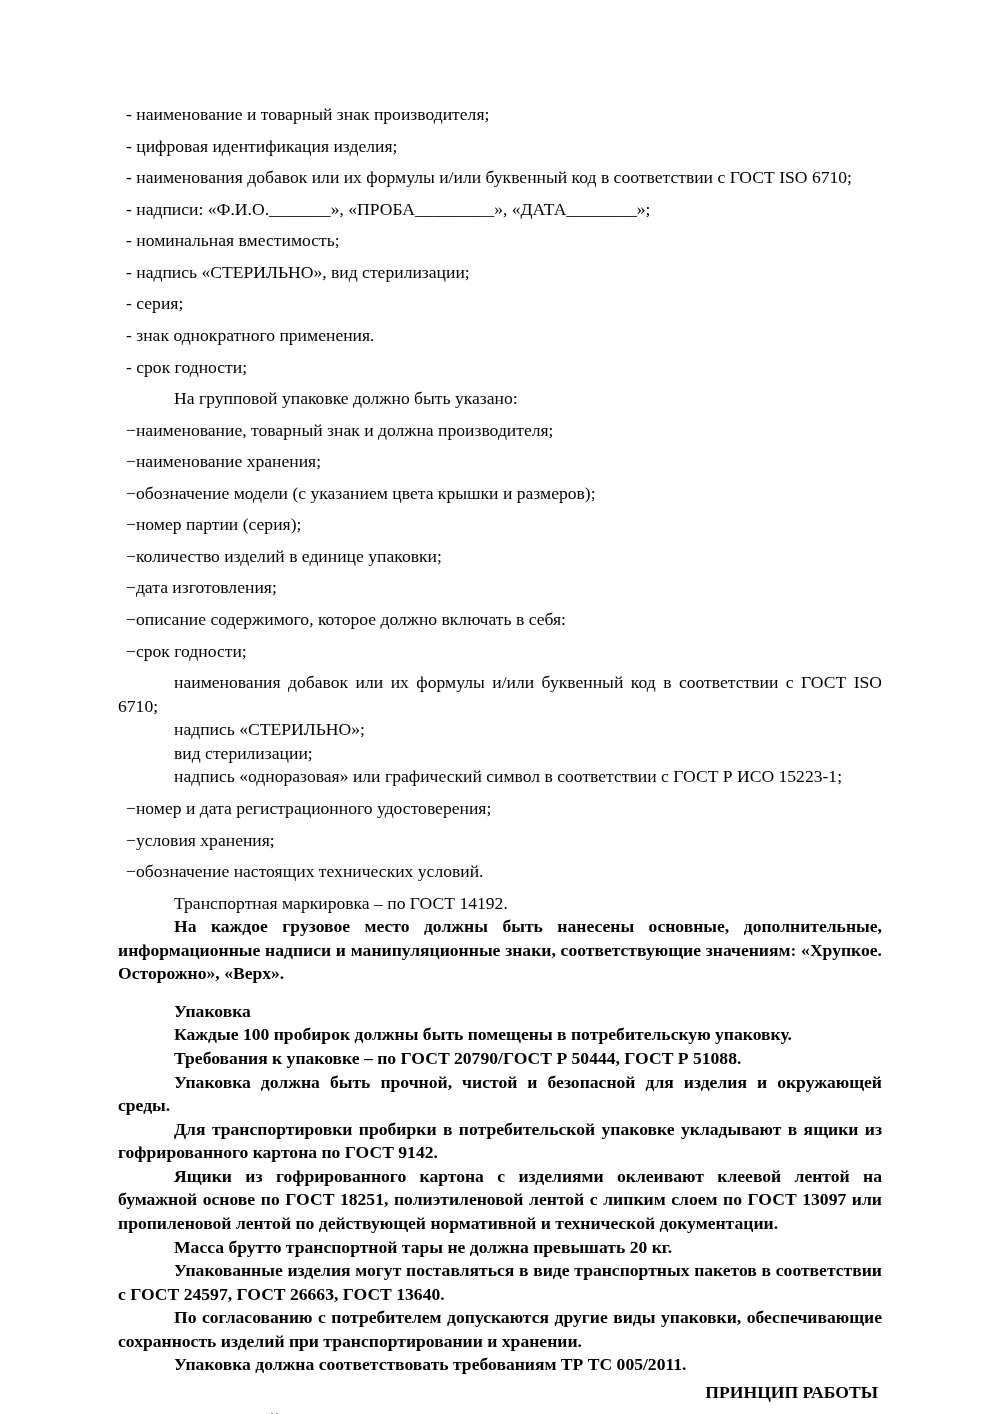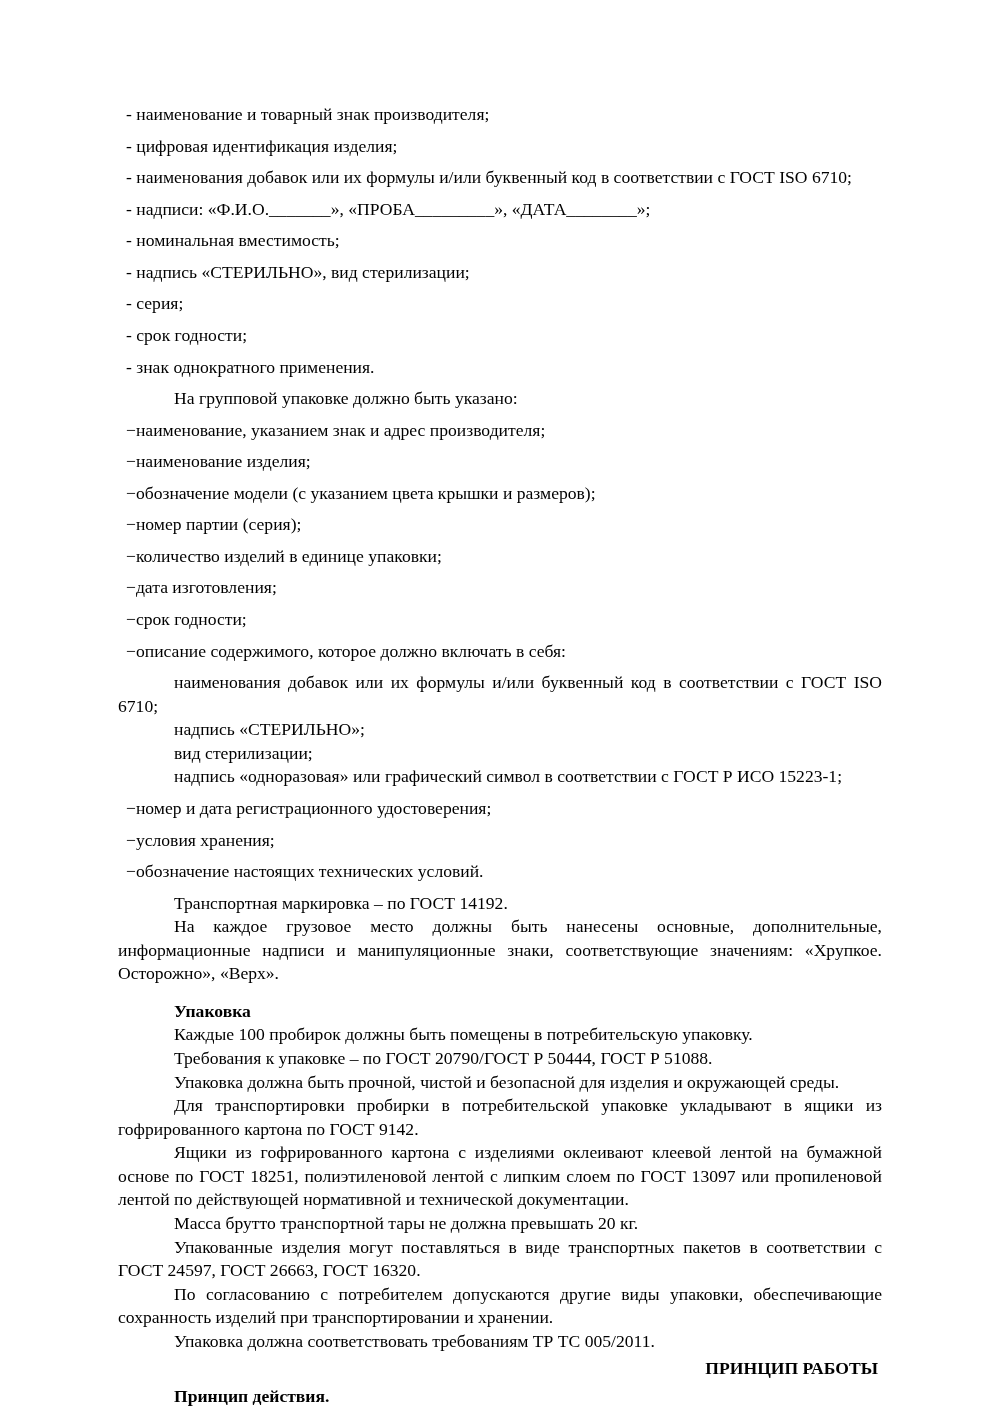--- a/index.html
+++ b/index.html
@@ -43,49 +43,50 @@
     font-weight: bold;
     margin: 0;
   }
   .blockline {
     margin: 0;
   }
   .justify-block {
     text-align: justify;
     text-indent: 56px;
     margin: 0;
+    font-weight: bold;
   }
   .spacer-14 { height: 14px; }
 </style>
 </head>
 <body>
 
 <div class="page">
   <div class="doc">
 
     <p class="dash-item">- наименование и товарный знак производителя;</p>
     <p class="dash-item">- цифровая идентификация изделия;</p>
     <p class="dash-item">- наименования добавок или их формулы и/или буквенный код в соответствии с ГОСТ ISO 6710;</p>
     <p class="dash-item">- надписи: «Ф.И.О._______», «ПРОБА_________», «ДАТА________»;</p>
     <p class="dash-item">- номинальная вместимость;</p>
     <p class="dash-item">- надпись «СТЕРИЛЬНО», вид стерилизации;</p>
     <p class="dash-item">- серия;</p>
+    <p class="dash-item">- знак однократного применения.</p>
     <p class="dash-item">- срок годности;</p>
-    <p class="dash-item">- знак однократного применения.</p>
 
     <p class="indent blockline">На групповой упаковке должно быть указано:</p>
 
-    <p class="dash-item">−наименование, указанием знак и адрес производителя;</p>
-    <p class="dash-item">−наименование изделия;</p>
+    <p class="dash-item">−наименование, товарный знак и должна производителя;</p>
+    <p class="dash-item">−наименование хранения;</p>
     <p class="dash-item">−обозначение модели (с указанием цвета крышки и размеров);</p>
     <p class="dash-item">−номер партии (серия);</p>
     <p class="dash-item">−количество изделий в единице упаковки;</p>
     <p class="dash-item">−дата изготовления;</p>
+    <p class="dash-item">−описание содержимого, которое должно включать в себя:</p>
     <p class="dash-item">−срок годности;</p>
-    <p class="dash-item">−описание содержимого, которое должно включать в себя:</p>
 
     <p class="indent blockline">наименования добавок или их формулы и/или буквенный код в соответствии с ГОСТ ISO 6710;</p>
     <p class="indent blockline">надпись «СТЕРИЛЬНО»;</p>
     <p class="indent blockline">вид стерилизации;</p>
     <p class="indent blockline">надпись «одноразовая» или графический символ в соответствии с ГОСТ Р ИСО 15223-1;</p>
 
     <p class="dash-item">−номер и дата регистрационного удостоверения;</p>
     <p class="dash-item">−условия хранения;</p>
     <p class="dash-item">−обозначение настоящих технических условий.</p>
 
@@ -95,21 +96,21 @@
     <div class="spacer-14"></div>
 
     <p class="sect-title">Упаковка</p>
 
     <p class="justify-block">Каждые 100 пробирок должны быть помещены в потребительскую упаковку.</p>
     <p class="justify-block">Требования к упаковке – по ГОСТ 20790/ГОСТ Р 50444, ГОСТ Р 51088.</p>
     <p class="justify-block">Упаковка должна быть прочной, чистой и безопасной для изделия и окружающей среды.</p>
     <p class="justify-block">Для транспортировки пробирки в потребительской упаковке укладывают в ящики из гофрированного картона по ГОСТ 9142.</p>
     <p class="justify-block">Ящики из гофрированного картона с изделиями оклеивают клеевой лентой на бумажной основе по ГОСТ 18251, полиэтиленовой лентой с липким слоем по ГОСТ 13097 или пропиленовой лентой по действующей нормативной и технической документации.</p>
     <p class="justify-block">Масса брутто транспортной тары не должна превышать 20 кг.</p>
-    <p class="justify-block">Упакованные изделия могут поставляться в виде транспортных пакетов в соответствии с ГОСТ 24597, ГОСТ 26663, ГОСТ 16320.</p>
+    <p class="justify-block">Упакованные изделия могут поставляться в виде транспортных пакетов в соответствии с ГОСТ 24597, ГОСТ 26663, ГОСТ 13640.</p>
     <p class="justify-block">По согласованию с потребителем допускаются другие виды упаковки, обеспечивающие сохранность изделий при транспортировании и хранении.</p>
     <p class="justify-block">Упаковка должна соответствовать требованиям ТР ТС 005/2011.</p>
 
     <p class="heading-center">ПРИНЦИП РАБОТЫ</p>
     <p class="sect-title">Принцип действия.</p>
 
   </div>
 </div>
 
 </body></html>

